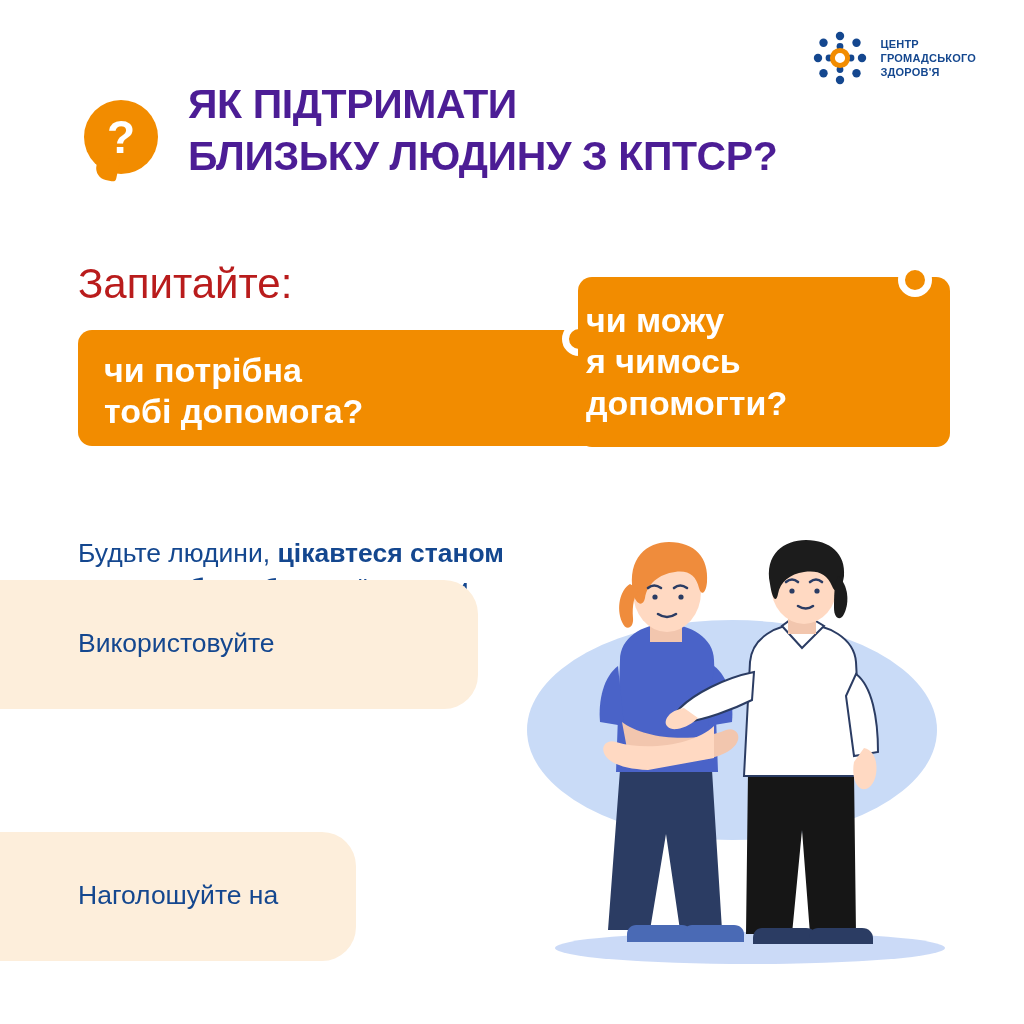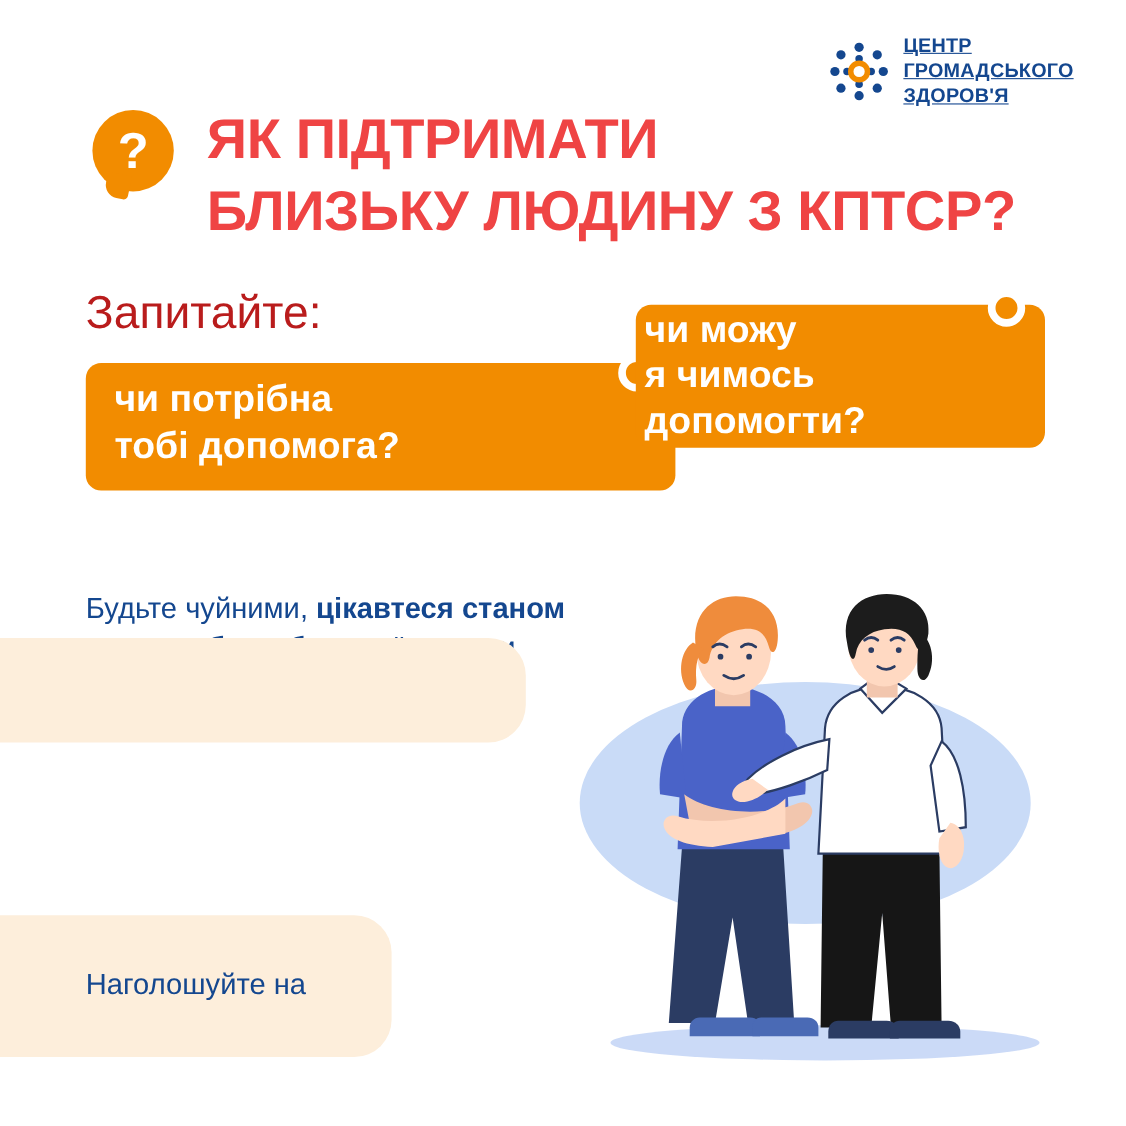--- a/index.html
+++ b/index.html
@@ -26,28 +26,27 @@
     display: flex;
     align-items: center;
     gap: 12px;
   }
   .logo-mark {
     width: 56px;
     height: 56px;
     position: relative;
   }
   .logo-text {
-    font-size: 18px;
+    font-size: 11px;
     font-weight: bold;
     line-height: 1.28;
     color: #14478f;
     letter-spacing: 0.2px;
     text-transform: uppercase;
     white-space: pre-line;
-    text-decoration: underline;
   }
 
   
   .qbubble {
     position: absolute;
     left: 84px;
     top: 100px;
     width: 74px;
     height: 74px;
     background: #f28c00;
@@ -66,24 +65,24 @@
     left: 12px;
     width: 22px;
     height: 22px;
     background: #f28c00;
     border-radius: 0 0 4px 12px;
     transform: rotate(12deg);
   }
   .title {
     position: absolute;
     left: 188px;
-    top: 94px;
+    top: 78px;
     width: 800px;
-    color: #ef4444;
-    font-size: 51px;
+    color: #4c1d95;
+    font-size: 41px;
     font-weight: bold;
     line-height: 1.28;
     letter-spacing: -0.4px;
     text-transform: uppercase;
     white-space: pre-line;
   }
 
   
   .ask-label {
     position: absolute;
@@ -105,27 +104,27 @@
     white-space: pre-line;
   }
   #qcard-left {
     left: 78px;
     top: 330px;
     width: 536px;
     height: 116px;
     padding: 20px 26px;
     font-size: 34px;
     display: flex;
-    align-items: flex-end;
+    align-items: flex-start;
   }
   #qcard-right {
     left: 578px;
     top: 277px;
     width: 372px;
-    height: 130px;
+    height: 170px;
     padding: 20px 8px;
     font-size: 34px;
     display: flex;
     align-items: center;
   }
   .ring {
     position: absolute;
     width: 34px;
     height: 34px;
     border-radius: 50%;
@@ -207,26 +206,27 @@
     <span class="ring" id="ring-left"></span>
   </div>
   <div class="qcard" id="qcard-right">
     <span>чи можу
 я чимось
 допомогти?</span>
     <span class="ring" id="ring-right"></span>
   </div>
 
   <div class="tip" id="tip-1">
-    <span>Будьте чуйними, </span><b>цікавтеся станом
+    <span>Будьте людини, </span><b>цікавтеся станом
 та потребами</b><span> близької людини</span>
   </div>
 
   <div class="tip tip-tinted" id="tip-2">
-    <span></span>
+    <span>Використовуйте
+</span><span></span>
   </div>
 
 
   <div class="tip tip-tinted" id="tip-4">
     <span>Наголошуйте на
 </span><span></span>
   </div>
 
   <div class="illus">
     <svg width="554" height="450" viewBox="0 0 554 450">

